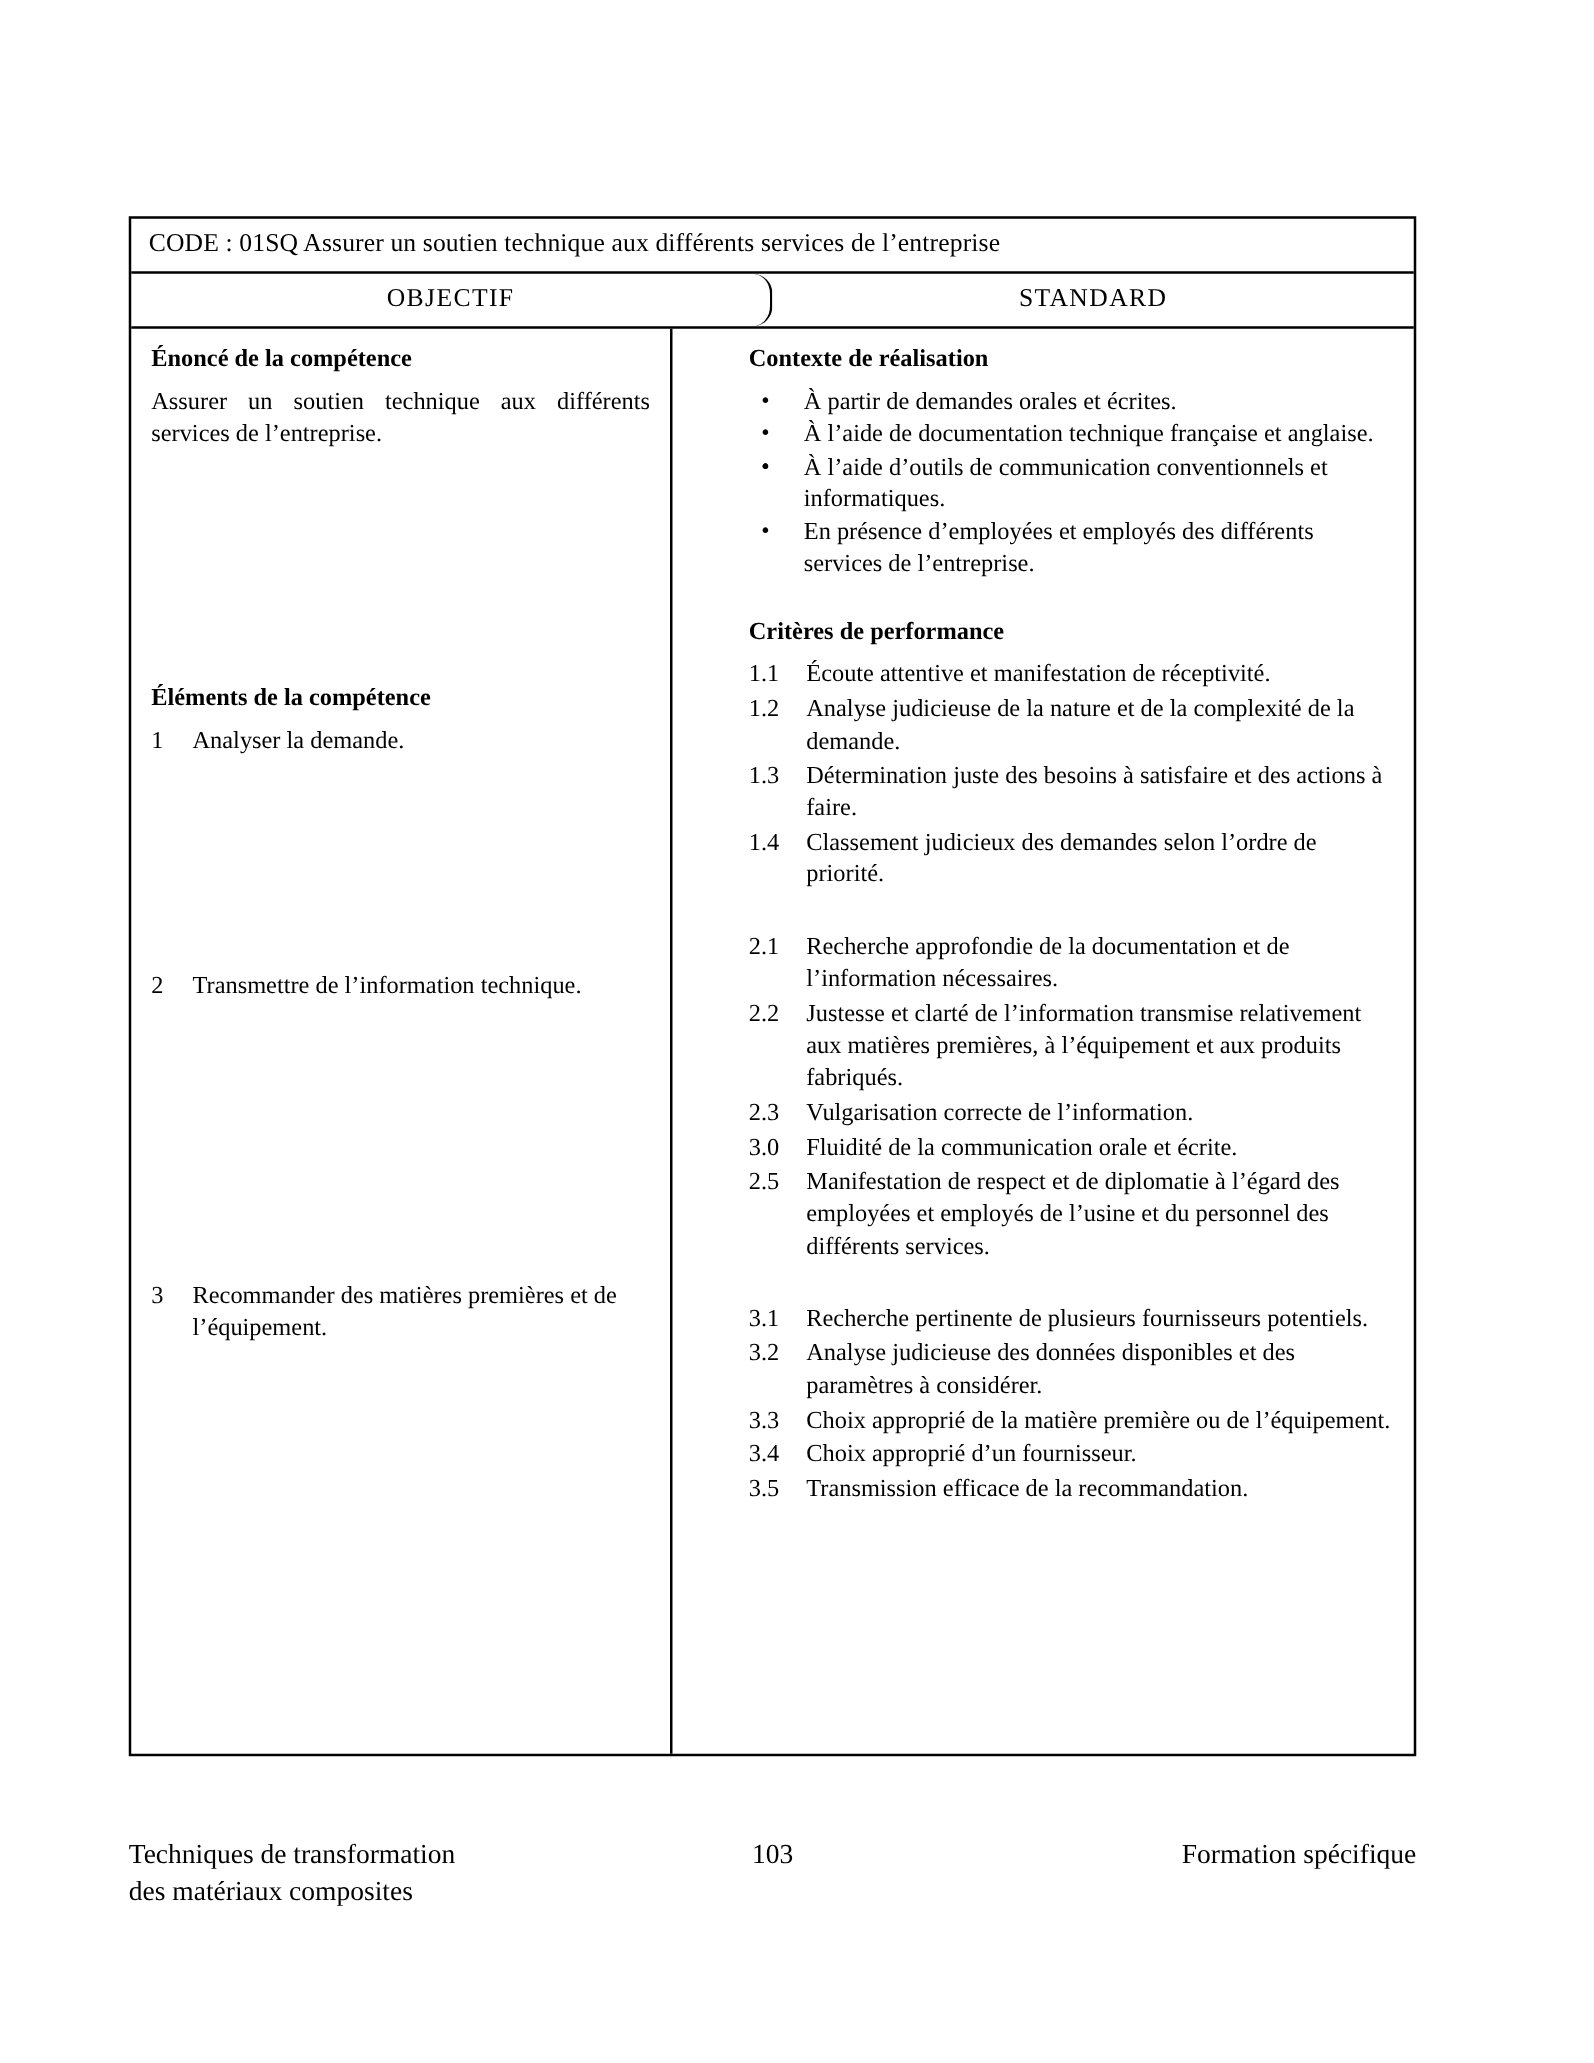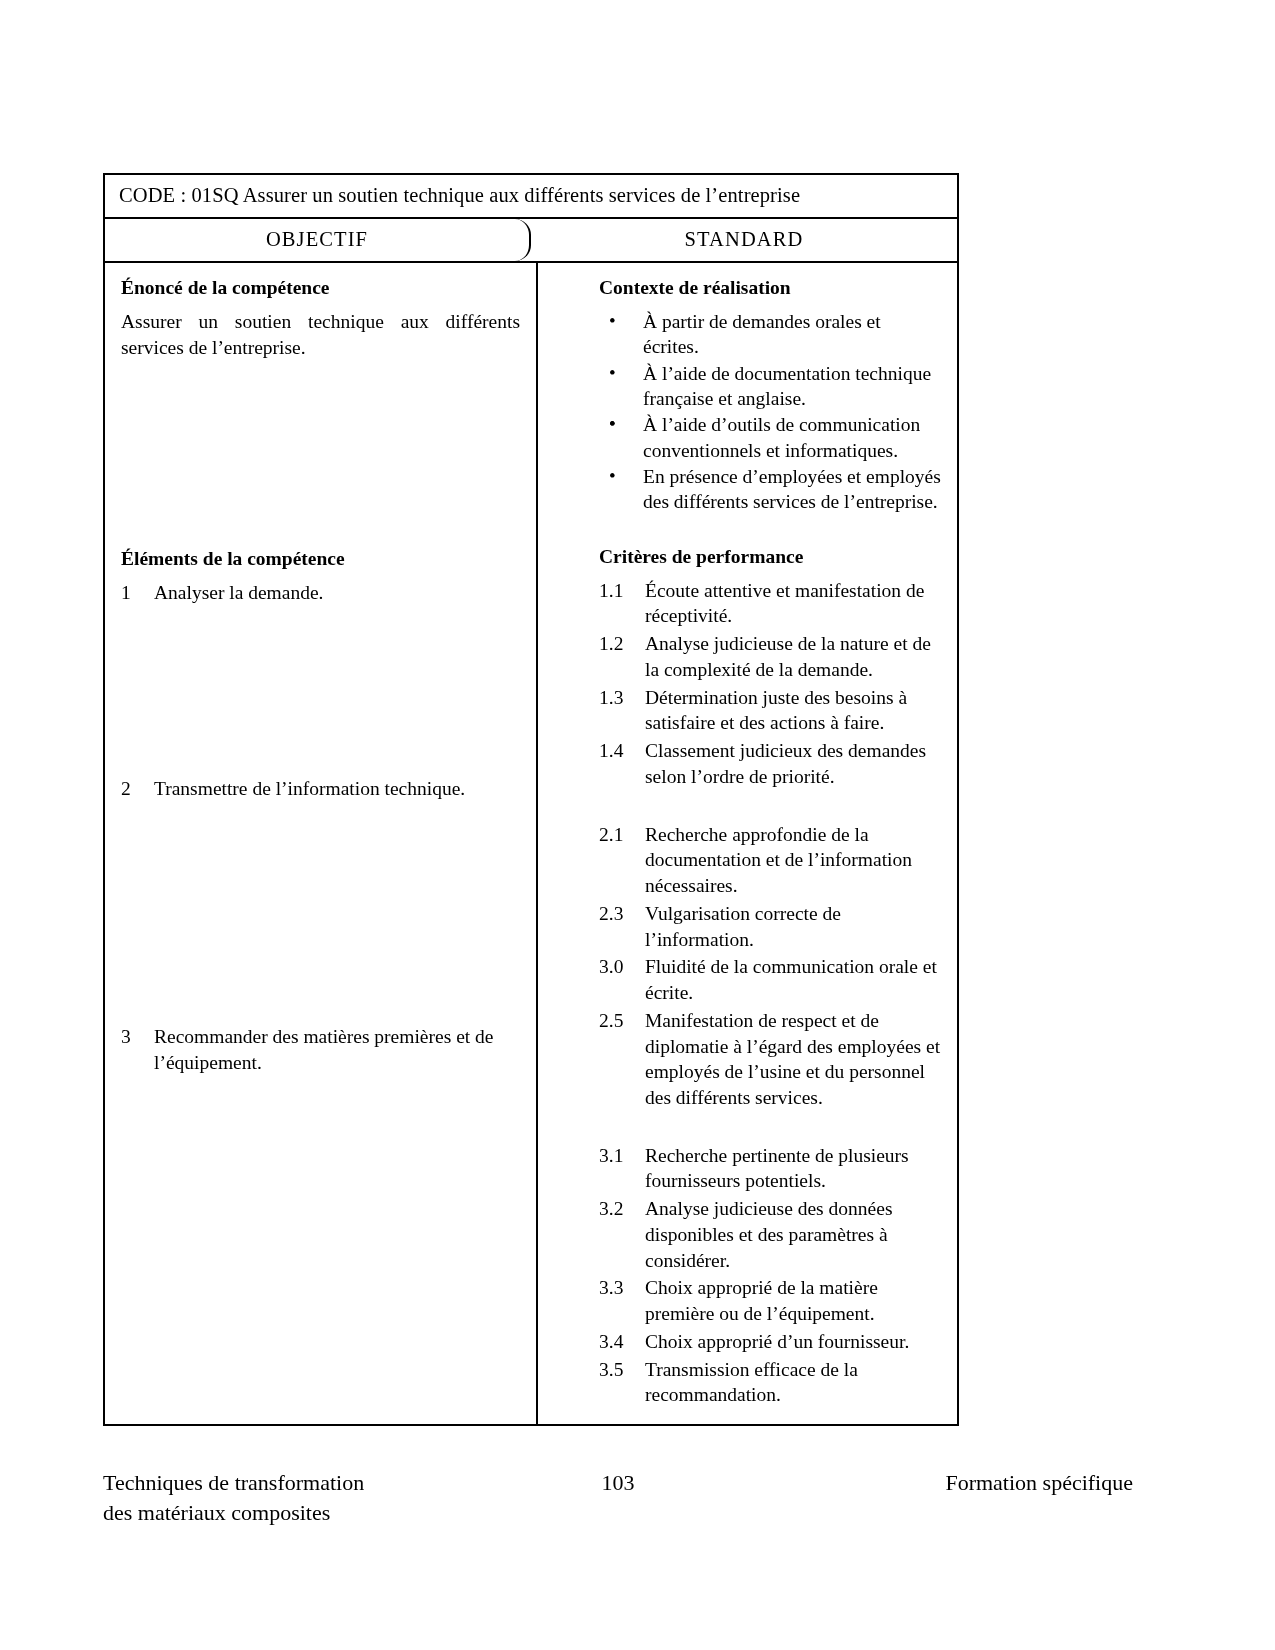--- a/index.html
+++ b/index.html
@@ -18,21 +18,21 @@
     position: absolute;
     left: 0; top: 0;
     width: 1275px;
     height: 1650px;
     box-sizing: border-box;
   }
   .doc-table {
     position: absolute;
     left: 103px;
     top: 173px;
-    width: 856px;
+    width: 1030px;
     border: 2px solid #000;
     box-sizing: border-box;
   }
   .code-row {
     border-bottom: 2px solid #000;
     padding: 9px 14px 10px 14px;
     font-size: 20.5px;
     letter-spacing: 0.1px;
   }
   .code-row .code-label {
@@ -249,20 +249,24 @@
             <span class="txt">Classement judicieux des demandes selon l’ordre de priorité.</span>
           </div>
         </div>
 
         <div class="group-gap"></div>
 
         <div class="numlist">
           <div class="item">
             <span class="num">2.1</span>
             <span class="txt">Recherche approfondie de la documentation et de l’information nécessaires.</span>
+          </div>
+          <div class="item">
+            <span class="num">2.2</span>
+            <span class="txt">Justesse et clarté de l’information transmise relativement aux matières premières, à l’équipement et aux produits fabriqués.</span>
           </div>
           <div class="item">
             <span class="num">2.3</span>
             <span class="txt">Vulgarisation correcte de l’information.</span>
           </div>
           <div class="item">
             <span class="num">3.0</span>
             <span class="txt">Fluidité de la communication orale et écrite.</span>
           </div>
           <div class="item">

